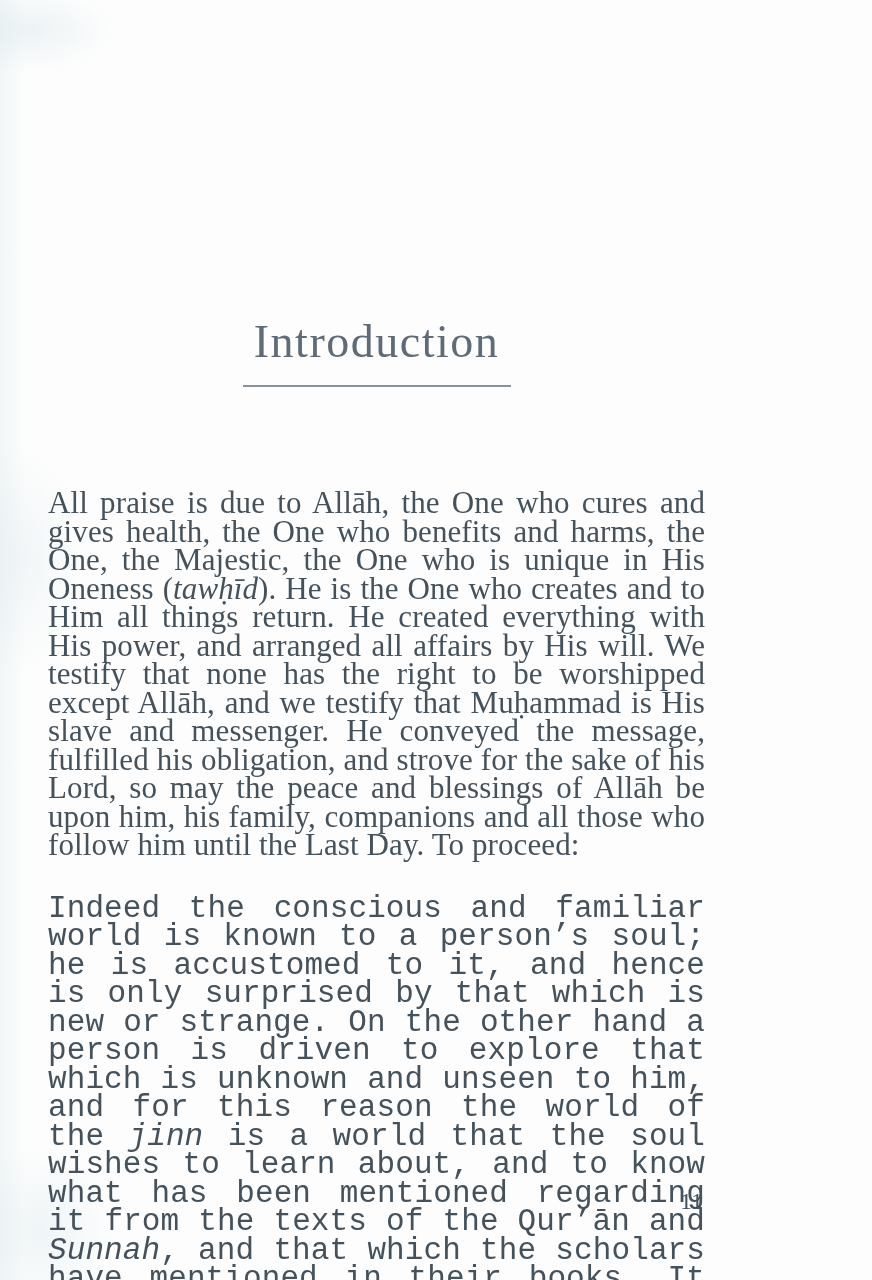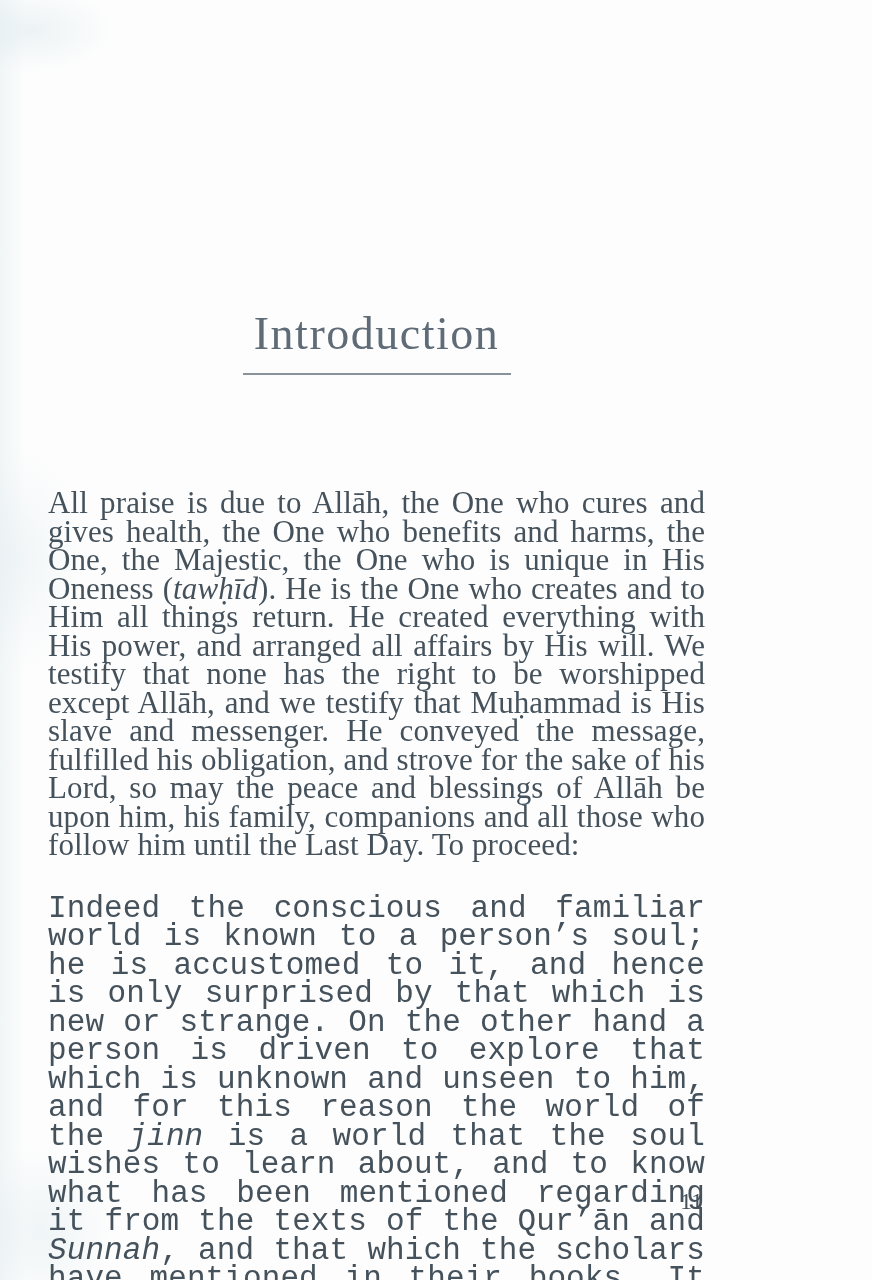--- a/index.html
+++ b/index.html
@@ -28,21 +28,21 @@
       linear-gradient(90deg, rgba(218,232,236,0.35), rgba(255,255,255,0) 26px);
   }
   .heading-wrap {
     position: absolute;
     left: 48px;
     top: 300px;
     width: 657px;
     text-align: center;
   }
   .chapter-heading {
-    margin: 8px;
+    margin: 16px;
     font-size: 46px;
     font-weight: 400;
     letter-spacing: 1.5px;
     color: var(--heading-text);
     line-height: 1.15;
   }
   .heading-rule {
     width: 268px;
     height: 2px;
     background: var(--heading-rule);

